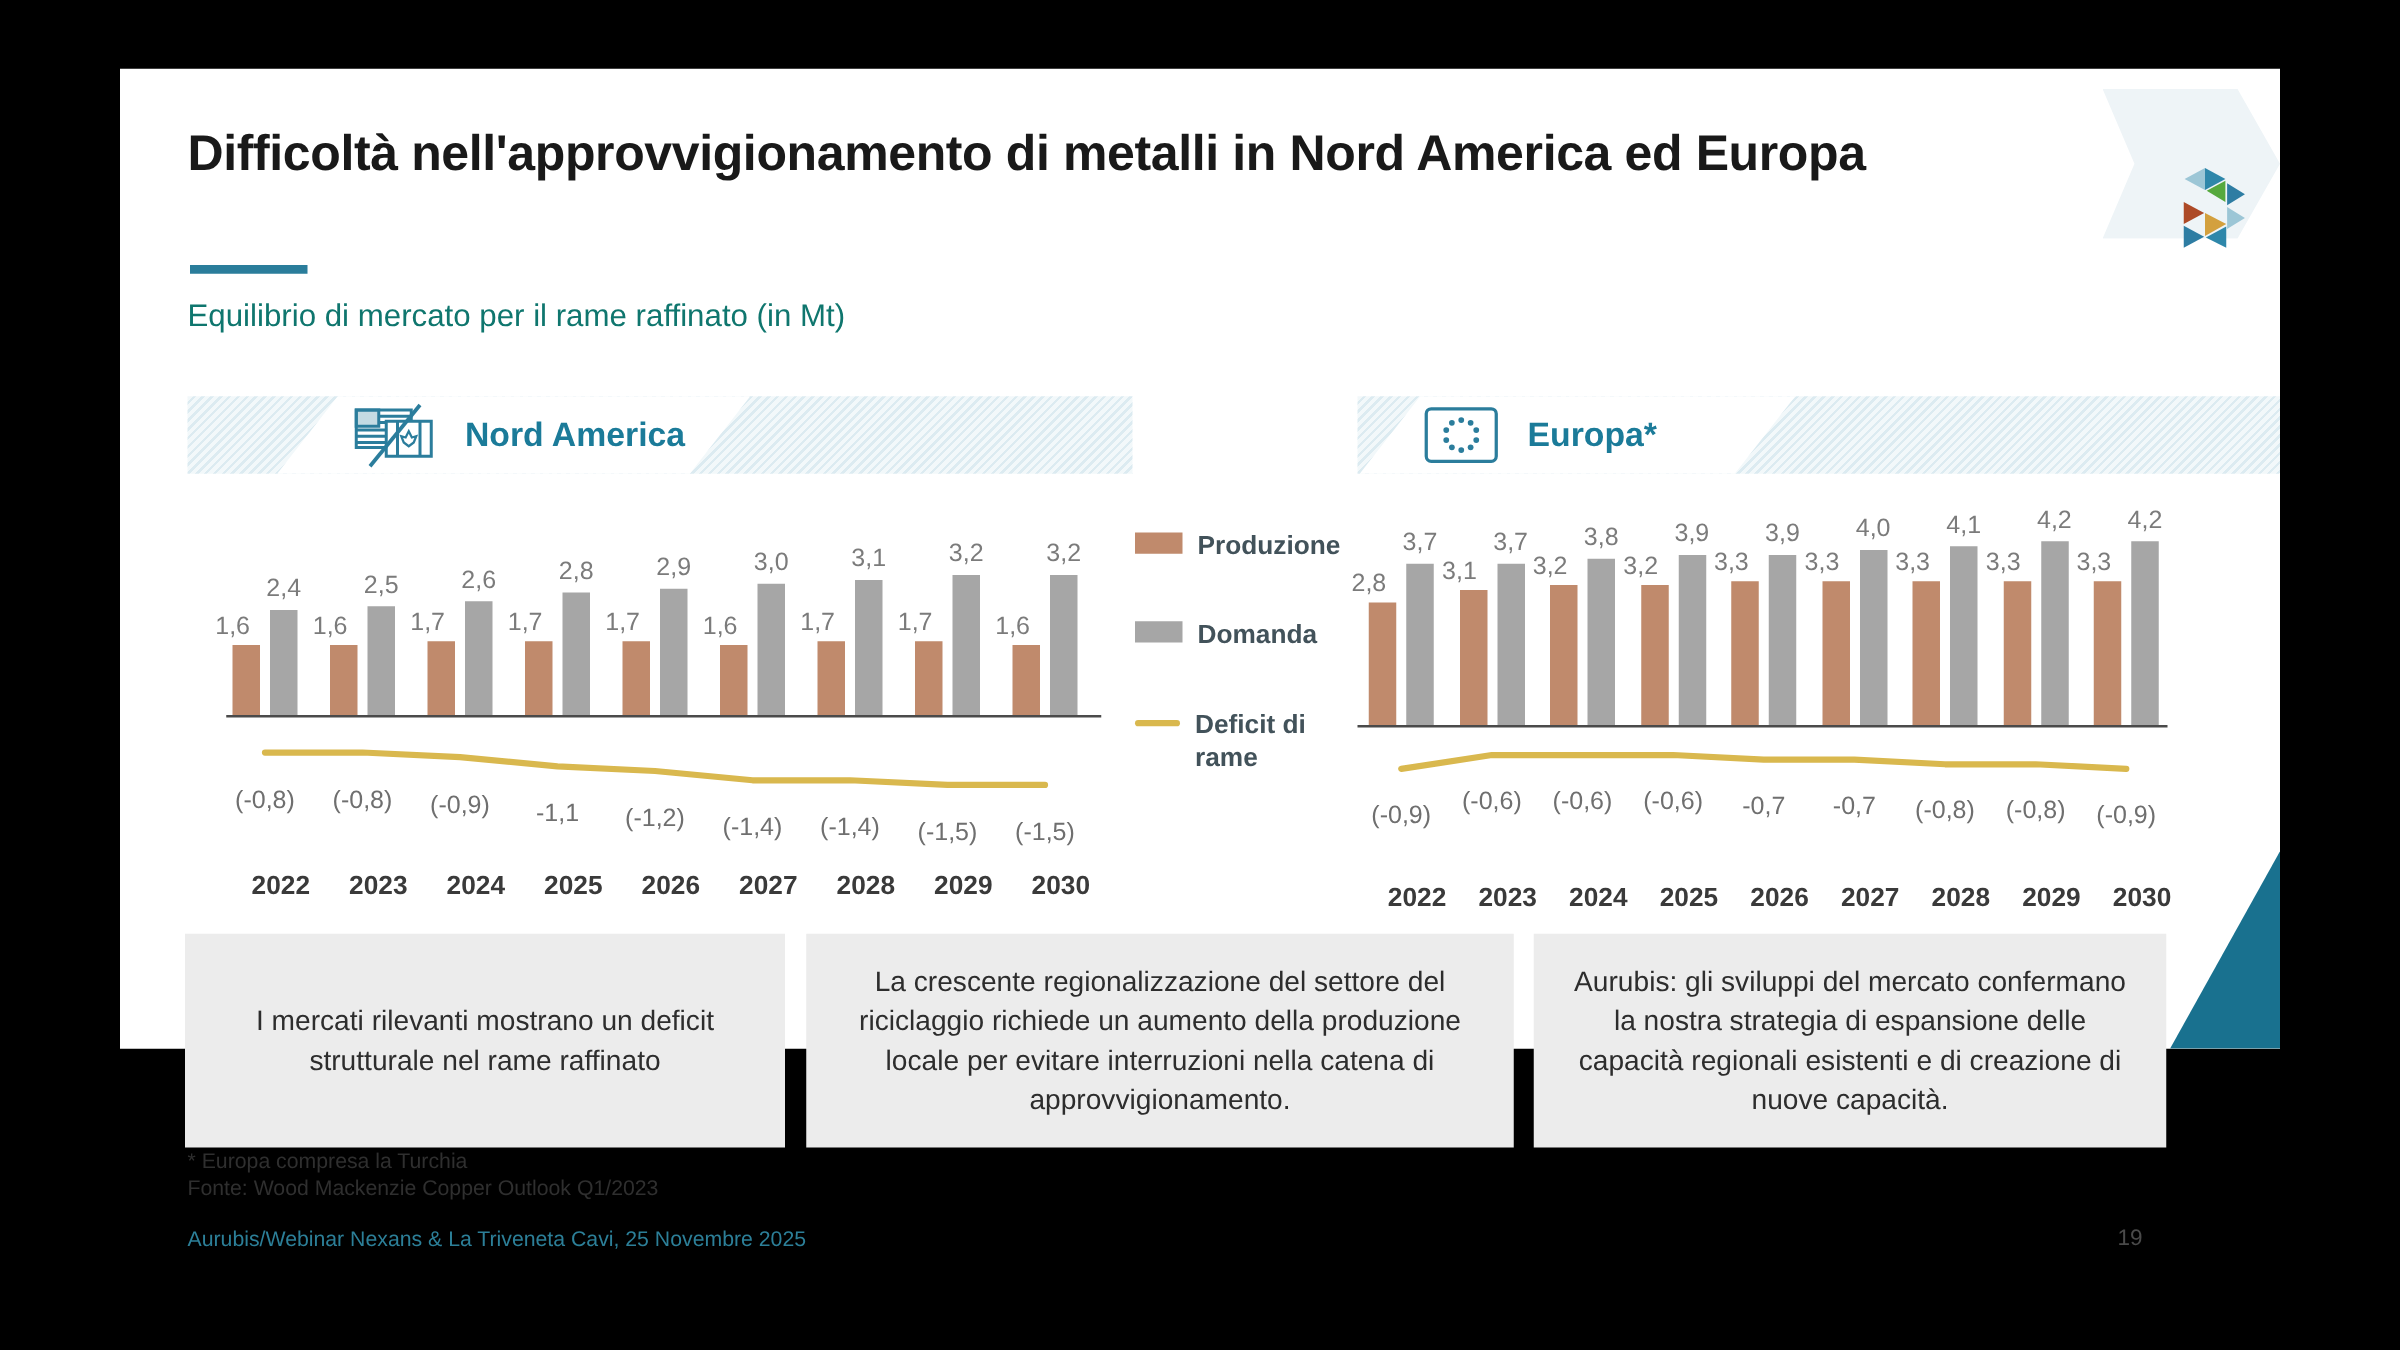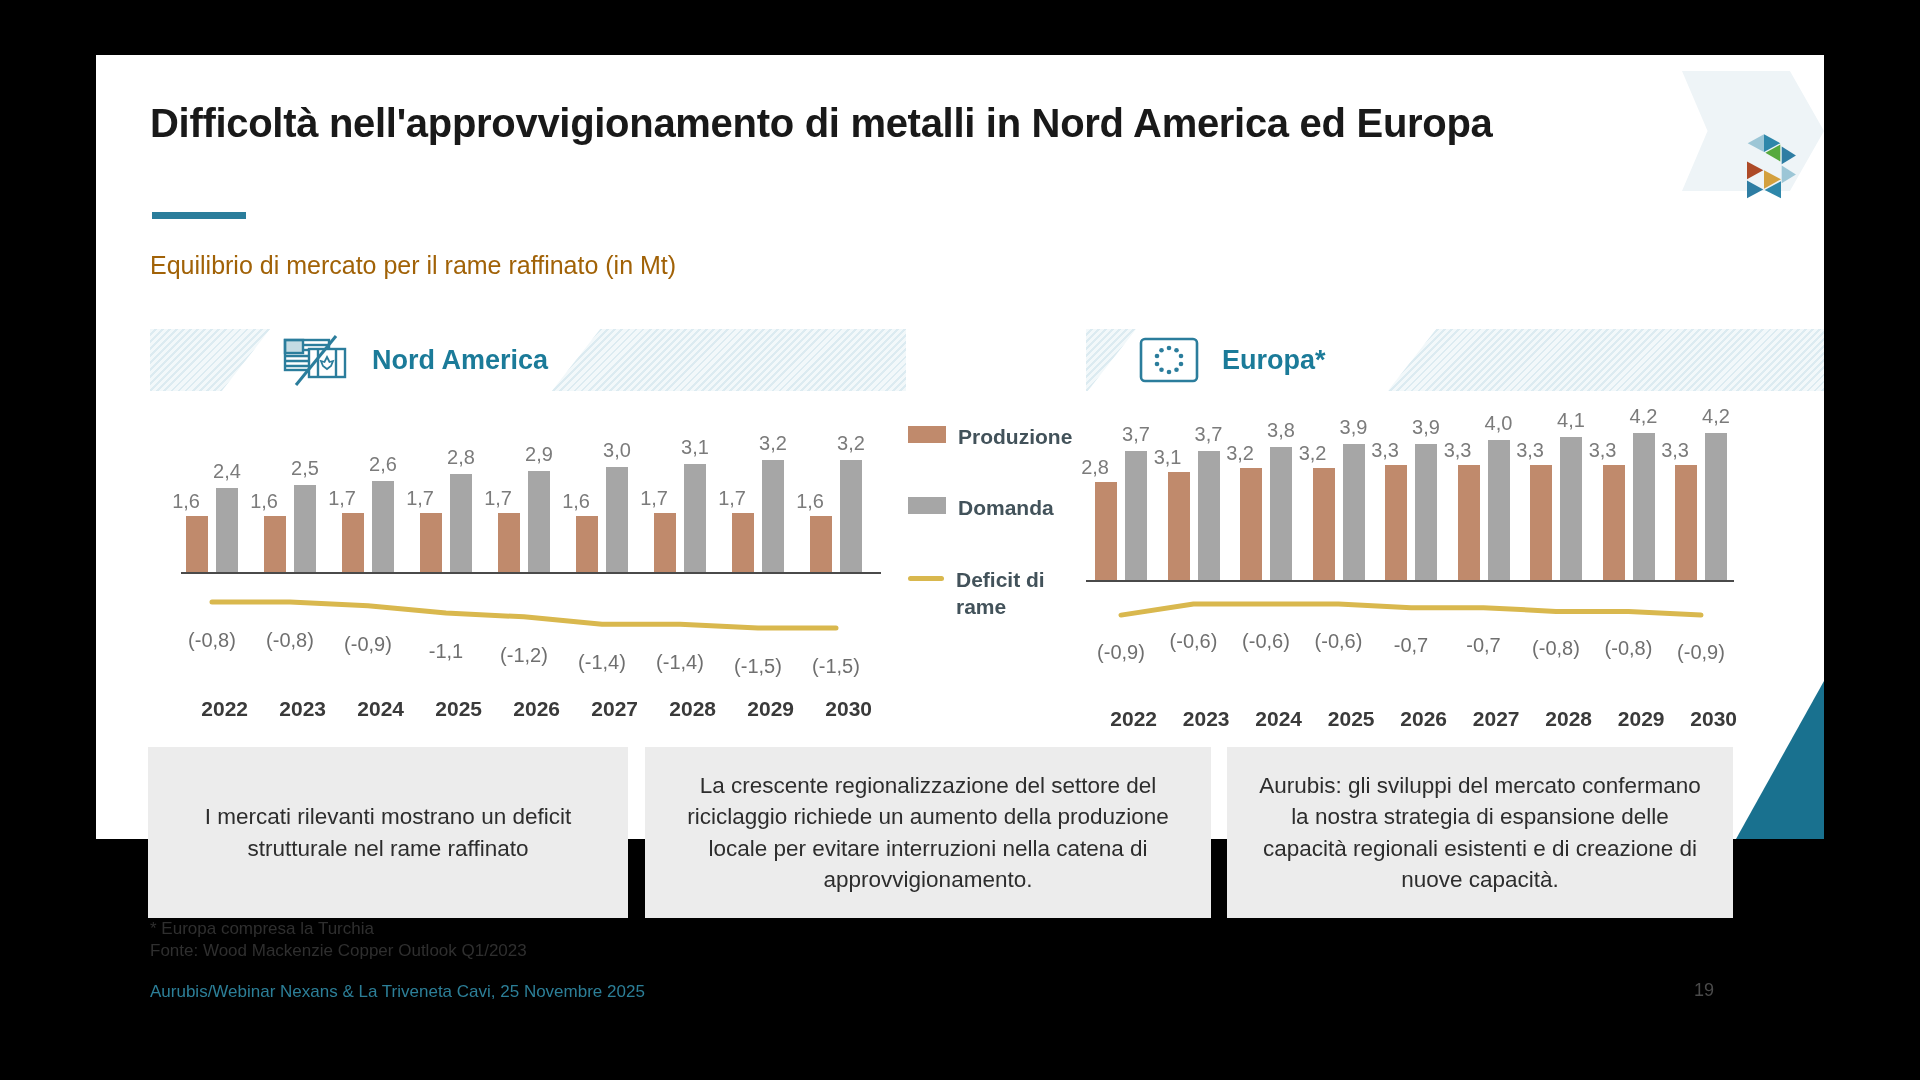--- a/index.html
+++ b/index.html
@@ -3,23 +3,23 @@
 <meta charset="utf-8">
 <style>
   html,body{margin:0;padding:0;width:1920px;height:1080px;background:#000;overflow:hidden;
     font-family:"Liberation Sans", sans-serif;}
   .stage{position:relative;width:1920px;height:1080px;background:#000;}
   .slide{position:absolute;left:96px;top:55px;width:1728px;height:784px;background:#ffffff;}
 
   .title{position:absolute;left:54px;top:44px;width:1470px;font-size:40px;font-weight:700;
     color:#191919;line-height:1.23;letter-spacing:-0.3px;}
   .title-underline{position:absolute;left:56px;top:157px;width:94px;height:7px;background:#2a7d9b;}
-  .subtitle{position:absolute;left:54px;top:196px;font-size:25px;font-weight:500;color:#a16207;}
-
-  .band{position:absolute;top:274px;height:62px;overflow:hidden;
+  .subtitle{position:absolute;left:54px;top:184px;font-size:25px;font-weight:500;color:#0f766e;}
+
+  .band{position:absolute;top:262px;height:62px;overflow:hidden;
     background:repeating-linear-gradient(135deg,#f2f8fa 0px,#f2f8fa 3px,#dcebf1 3px,#dcebf1 5px);}
   .band-na{left:54px;width:756px;}
   .band-eu{left:990px;width:738px;}
   .band-pill{position:absolute;top:0;bottom:0;background:#fff;transform:skewX(-38deg);}
   .band-content{position:absolute;top:0;height:62px;display:flex;align-items:center;gap:22px;}
   .band-label{font-size:27px;font-weight:700;color:#1b7b99;white-space:nowrap;}
 
   .chart{position:absolute;top:330px;height:352px;}
   .chart-na{left:54px;width:756px;}
   .chart-eu{left:930px;width:798px;}

